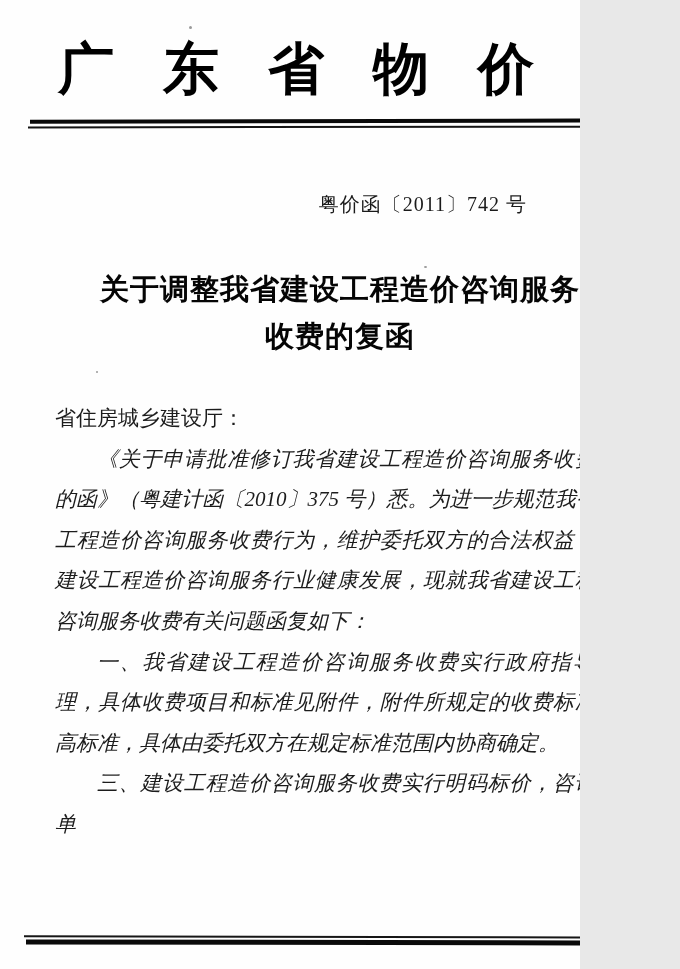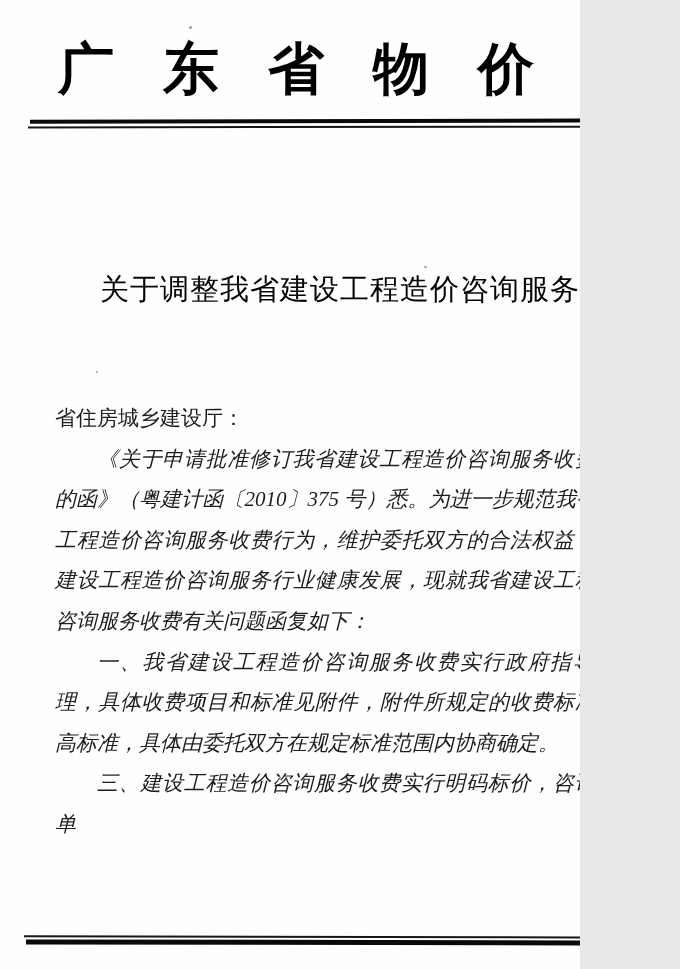--- a/index.html
+++ b/index.html
@@ -42,21 +42,21 @@
     color: #1a1a1a;
     letter-spacing: 1px;
     white-space: nowrap;
   }
   .title {
     position: absolute;
     left: 0; top: 266px;
     width: 680px;
     text-align: center;
     font-size: 29px;
-    font-weight: normal;
+    font-weight: bold;
     color: #050505;
     line-height: 47px;
     letter-spacing: 1px;
   }
   .body-text {
     position: absolute;
     left: 55px;
     top: 398px;
     width: 584px;
     font-size: 21px;
@@ -88,23 +88,25 @@
 </head>
 <body>
 
 <div class="page">
 
   <div class="agency">广东省物价局</div>
 
   <div class="rule-top-thick"></div>
   <div class="rule-top-thin"></div>
 
+  <div class="doc-number">粤价函〔2011〕742 号</div>
 
   <div class="title">
     <div>关于调整我省建设工程造价咨询服务</div>
+    <div>收费的复函</div>
   </div>
 
   <div class="body-text">
     <p class="salutation">省住房城乡建设厅：</p>
     <p class="para">《关于申请批准修订我省建设工程造价咨询服务收费标准的函》（粤建计函〔2010〕375 号）悉。为进一步规范我省建设工程造价咨询服务收费行为，维护委托双方的合法权益，促进建设工程造价咨询服务行业健康发展，现就我省建设工程造价咨询服务收费有关问题函复如下：</p>
     <p class="para">一、我省建设工程造价咨询服务收费实行政府指导价管理，具体收费项目和标准见附件，附件所规定的收费标准为最高标准，具体由委托双方在规定标准范围内协商确定。</p>
     <p class="para">三、建设工程造价咨询服务收费实行明码标价，咨询服务单</p>
   </div>
 
   <div class="rule-bottom-thin"></div>

